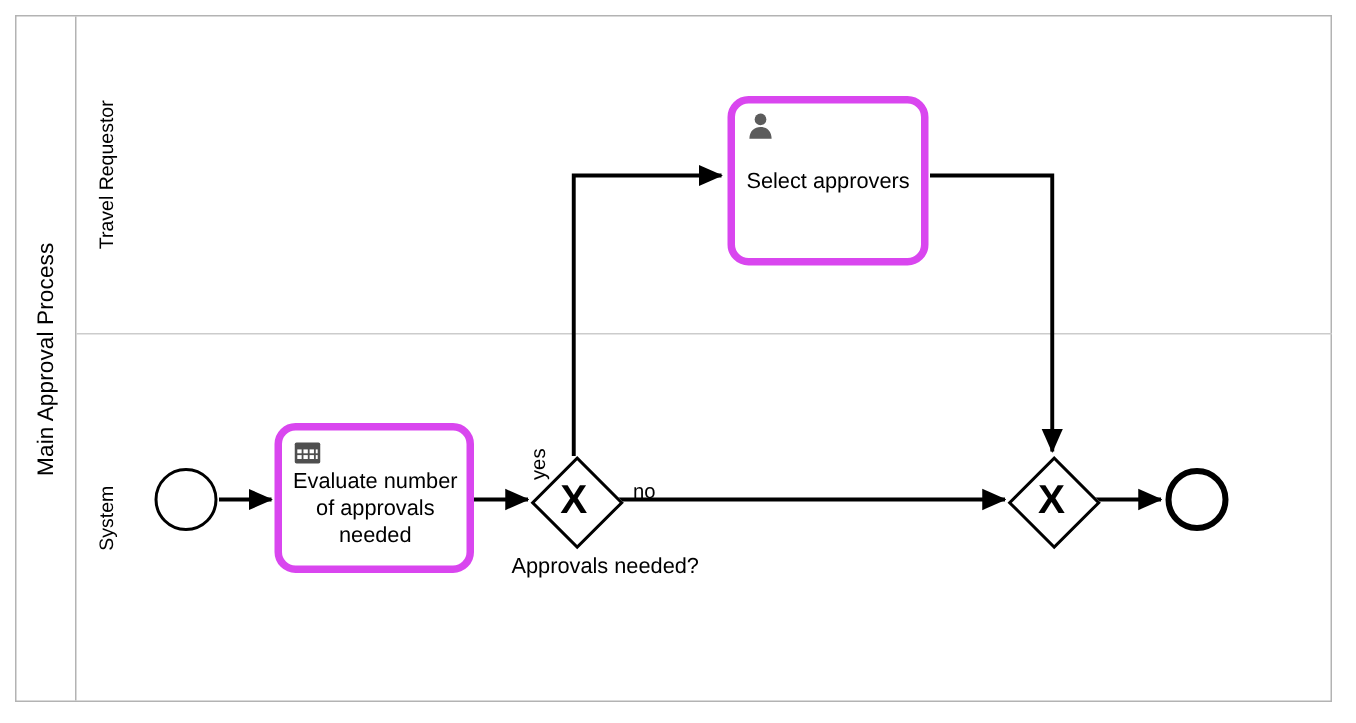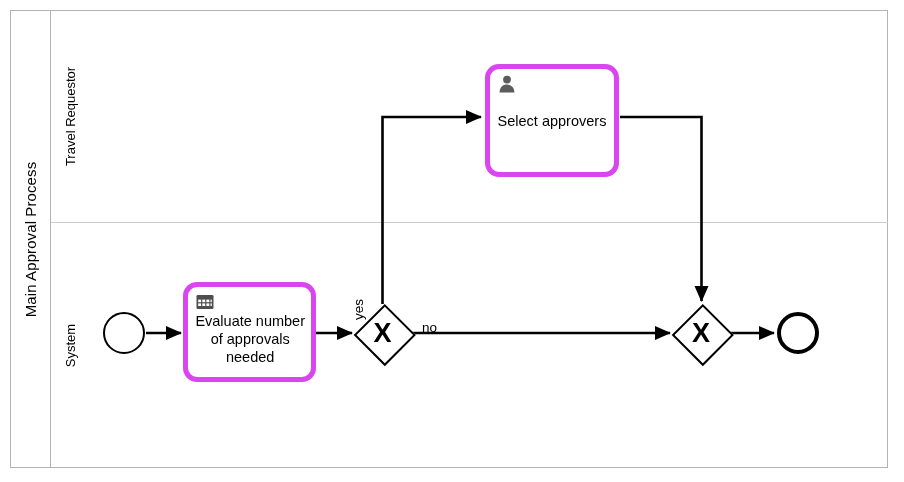--- a/index.html
+++ b/index.html
@@ -255,14 +255,15 @@
     <div class="diamond"></div>
     <div class="xmark">X</div>
   </div>
 
   <div class="node event-end" style="left:777px; top:312px;"></div>
 
   <div class="flow-label vertical" style="left:366px; top:305px;">yes</div>
 
   <div class="flow-label" style="left:422px; top:320px;">no</div>
 
+  <div class="gw-label" style="left:341px; top:370px;">Approvals needed?</div>
 
 </div>
 
 </body></html>

